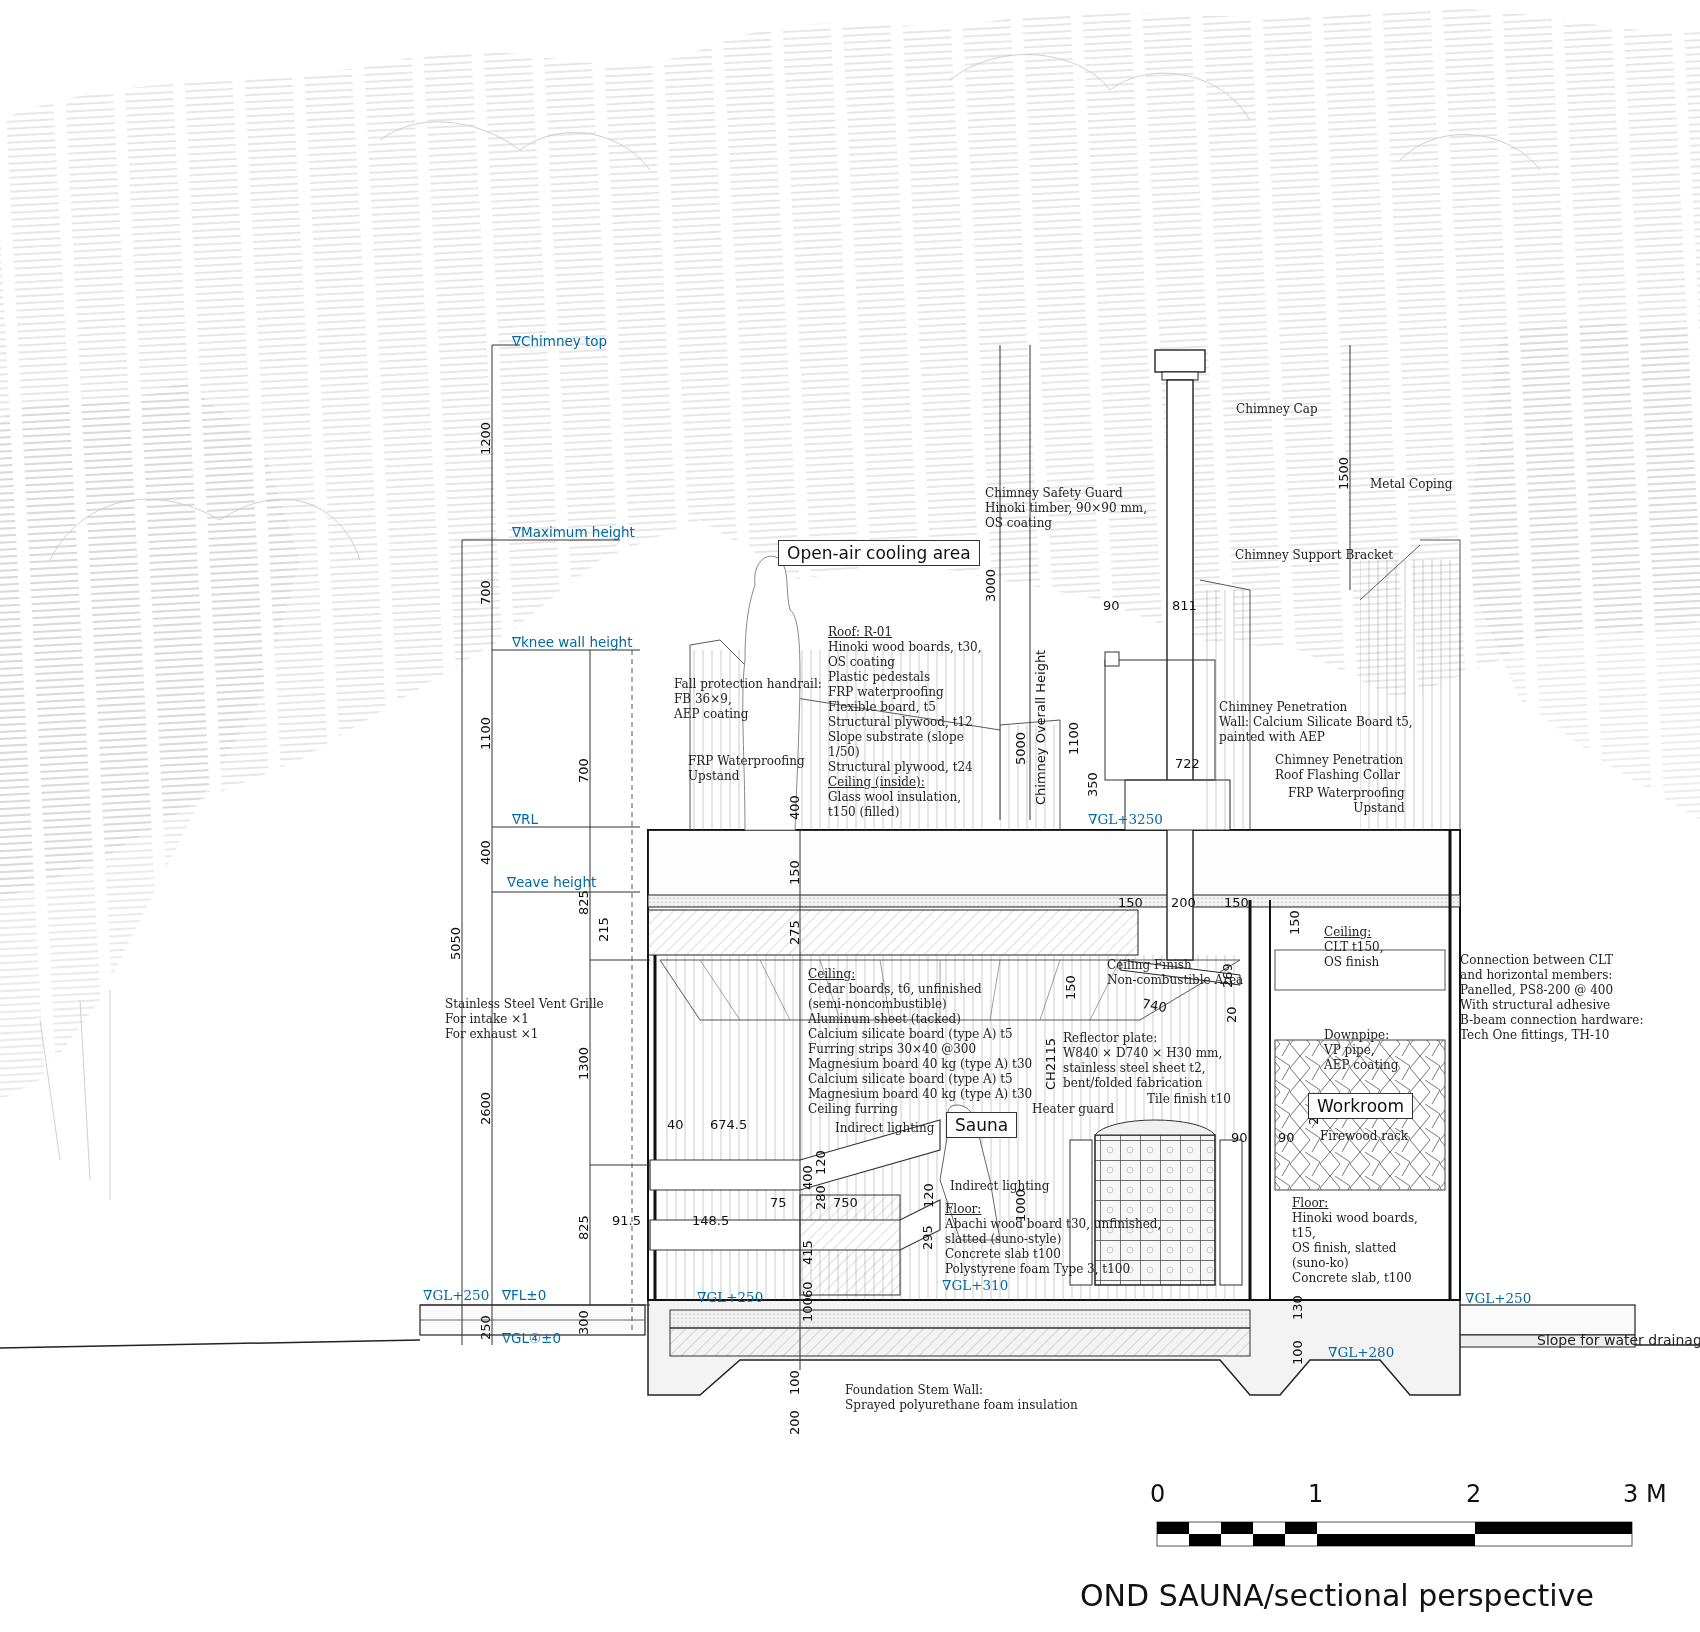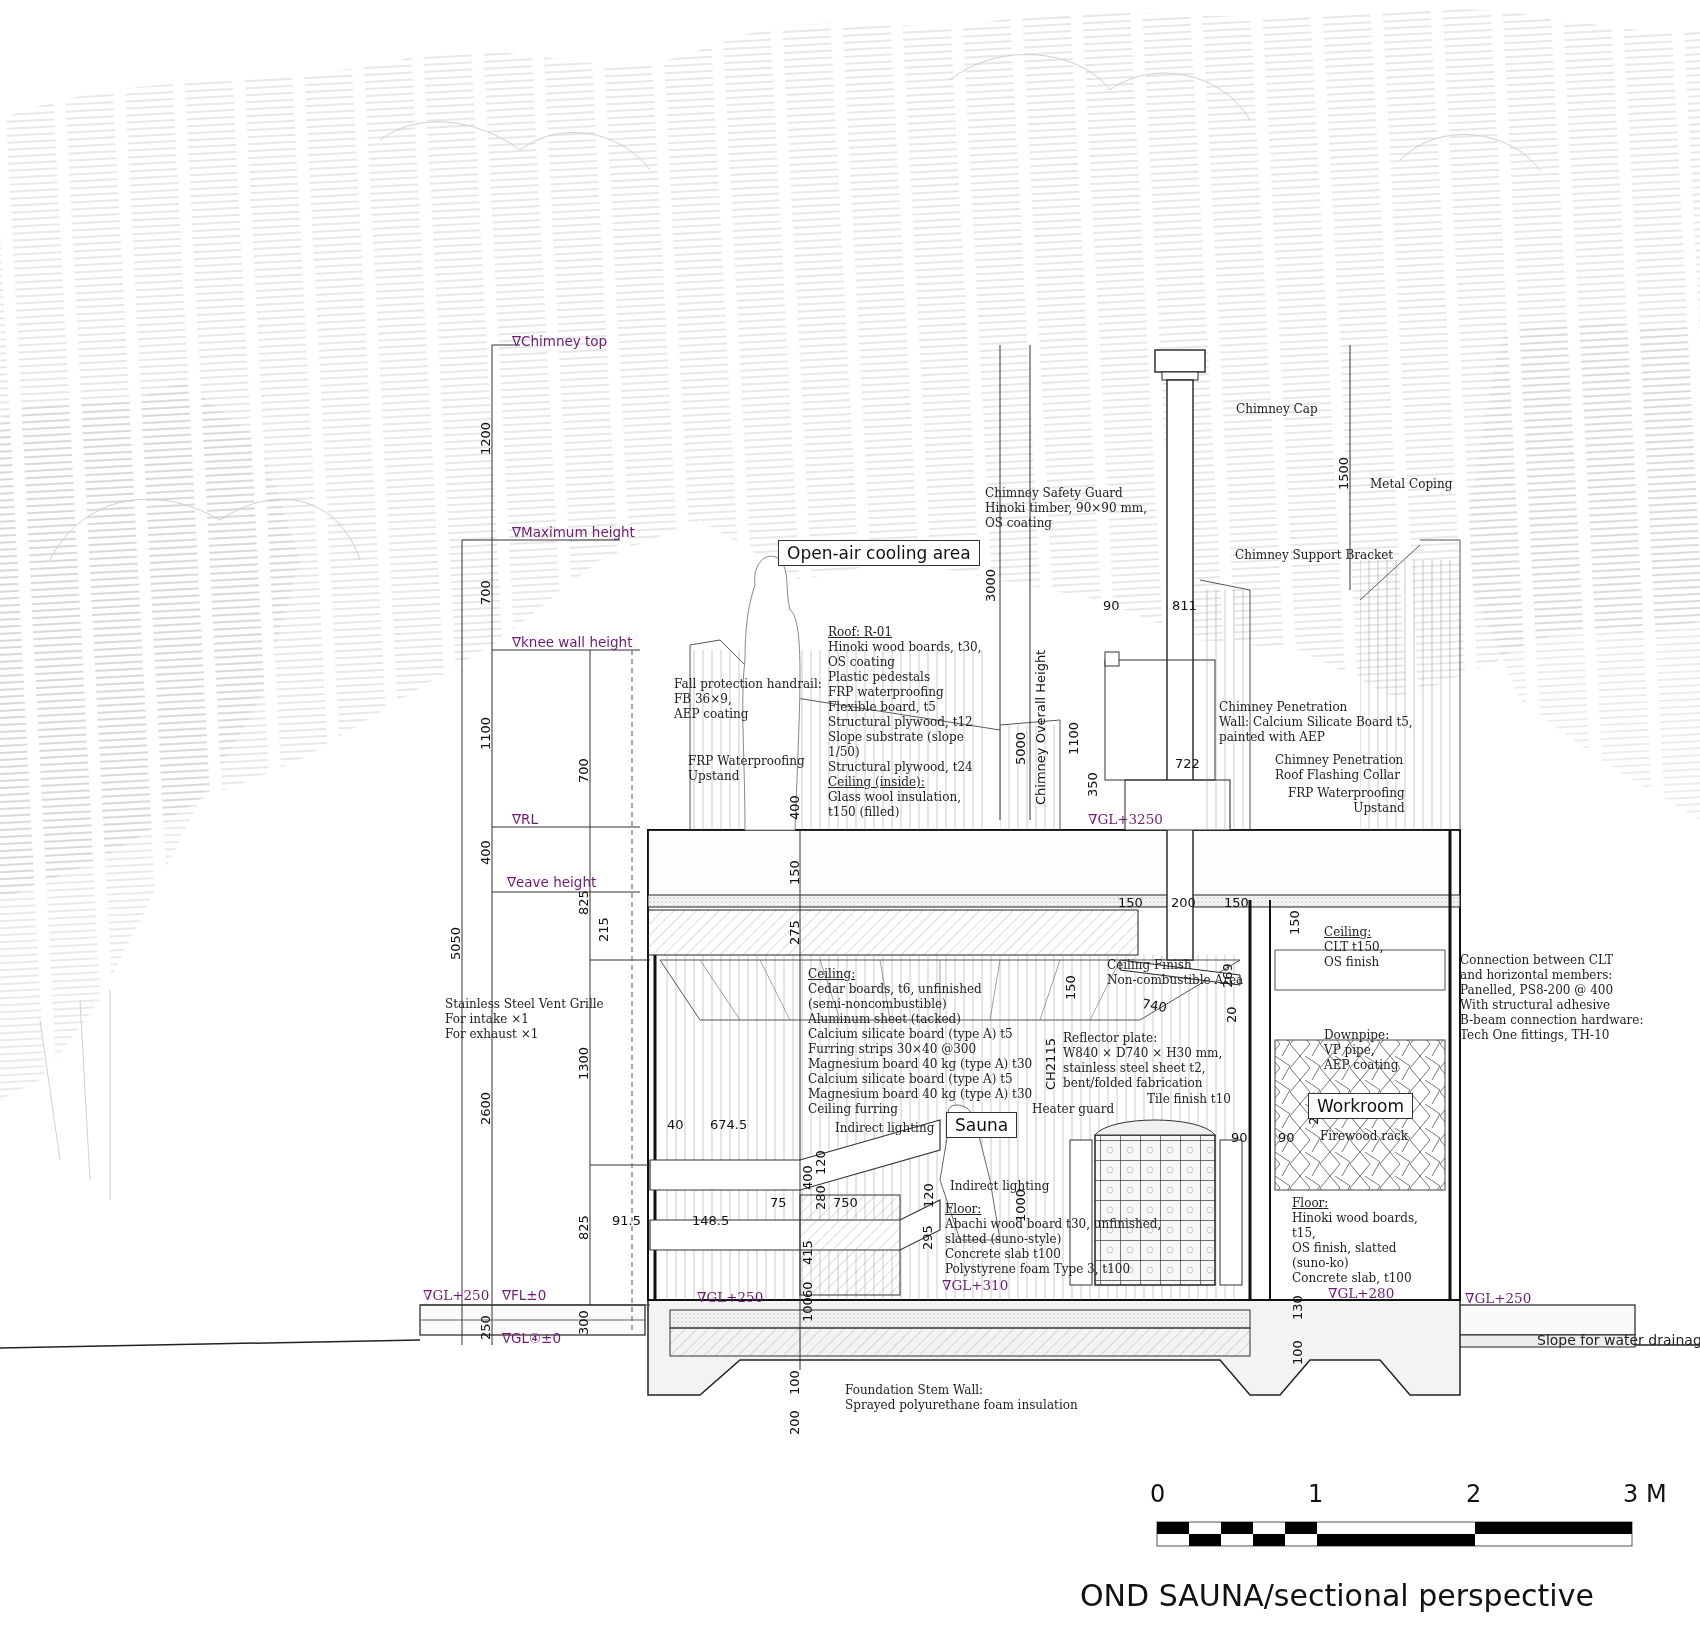--- a/index.html
+++ b/index.html
@@ -2,21 +2,21 @@
 <html><head>
 <meta charset="utf-8">
 <style>
   html,body{margin:0;padding:0;background:#ffffff;}
   body{width:1700px;height:1632px;position:relative;overflow:hidden;font-family:"DejaVu Serif",serif;color:#222;}
   #stage{position:absolute;left:0;top:0;width:1700px;height:1632px;}
   svg.bg{position:absolute;left:0;top:0;}
   .lbl{position:absolute;font-family:"DejaVu Serif",serif;font-size:12px;line-height:15px;color:#222;white-space:nowrap;}
   .lbl .ln{display:block;}
   .lbl .u{text-decoration:underline;}
-  .lev{position:absolute;font-family:"DejaVu Sans",sans-serif;font-size:13.5px;color:#701a75;white-space:nowrap;}
+  .lev{position:absolute;font-family:"DejaVu Sans",sans-serif;font-size:13.5px;color:#0369a1;white-space:nowrap;}
   .dim{position:absolute;font-family:"DejaVu Sans",sans-serif;font-size:13px;color:#111;white-space:nowrap;}
   .dimv{position:absolute;font-family:"DejaVu Sans",sans-serif;font-size:13px;color:#111;white-space:nowrap;transform:rotate(-90deg);transform-origin:left top;}
   .room{position:absolute;font-family:"DejaVu Sans",sans-serif;font-size:17px;color:#111;background:#fff;border:1px solid #333;padding:2px 8px;white-space:nowrap;}
   .title{position:absolute;font-family:"DejaVu Sans",sans-serif;font-size:30px;color:#111;white-space:nowrap;}
   .scalenum{position:absolute;font-family:"DejaVu Sans",sans-serif;font-size:24px;color:#111;}
 </style>
 </head>
 <body>
 
 <div id="stage">
@@ -172,21 +172,21 @@
 <div class="lev" style="left:512px;top:524px;">∇Maximum height</div>
 <div class="lev" style="left:512px;top:634px;">∇knee wall height</div>
 <div class="lev" style="left:512px;top:811px;">∇RL</div>
 <div class="lev" style="left:507px;top:874px;">∇eave height</div>
 <div class="lev" style="left:423px;top:1287px;font-family:'DejaVu Serif',serif;">∇GL+250</div>
 <div class="lev" style="left:502px;top:1287px;">∇FL±0</div>
 <div class="lev" style="left:502px;top:1330px;">∇GL④±0</div>
 <div class="lev" style="left:697px;top:1289px;font-family:'DejaVu Serif',serif;">∇GL+250</div>
 <div class="lev" style="left:942px;top:1277px;font-family:'DejaVu Serif',serif;">∇GL+310</div>
 <div class="lev" style="left:1088px;top:811px;font-family:'DejaVu Serif',serif;">∇GL+3250</div>
-<div class="lev" style="left:1328px;top:1285px;font-family:'DejaVu Serif',serif;">∇GL+280</div>
+<div class="lev" style="left:1328px;top:1344px;font-family:'DejaVu Serif',serif;">∇GL+280</div>
 <div class="lev" style="left:1465px;top:1290px;font-family:'DejaVu Serif',serif;">∇GL+250</div>
 
 <div class="dimv" style="left:478px;top:455px;">1200</div>
 <div class="dimv" style="left:478px;top:605px;">700</div>
 <div class="dimv" style="left:478px;top:750px;">1100</div>
 <div class="dimv" style="left:576px;top:783px;">700</div>
 <div class="dimv" style="left:478px;top:865px;">400</div>
 <div class="dimv" style="left:448px;top:960px;">5050</div>
 <div class="dimv" style="left:478px;top:1125px;">2600</div>
 <div class="dimv" style="left:478px;top:1340px;">250</div>

